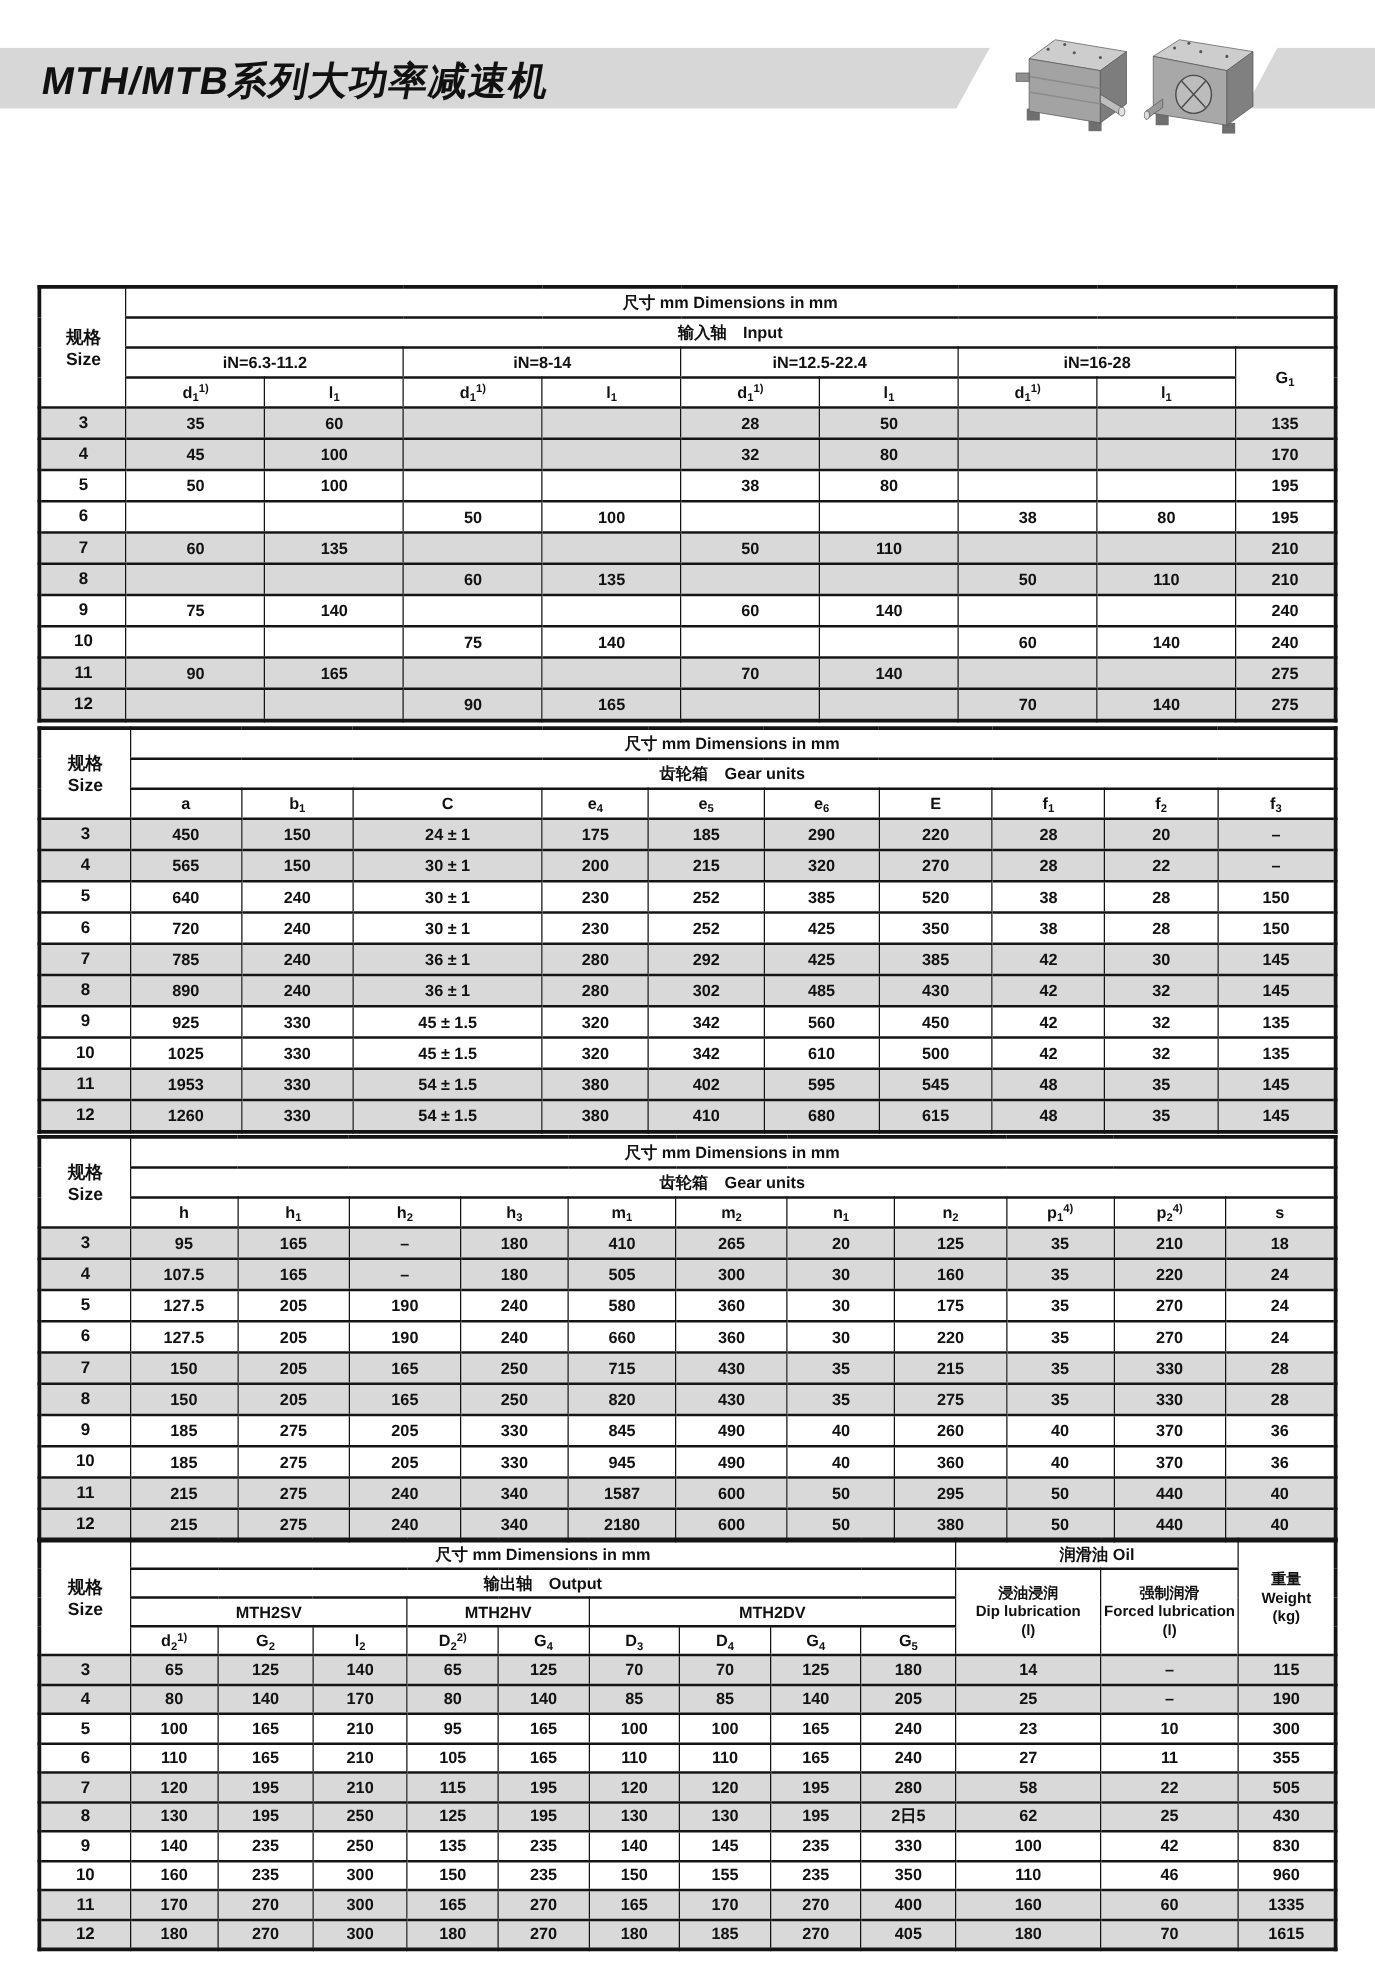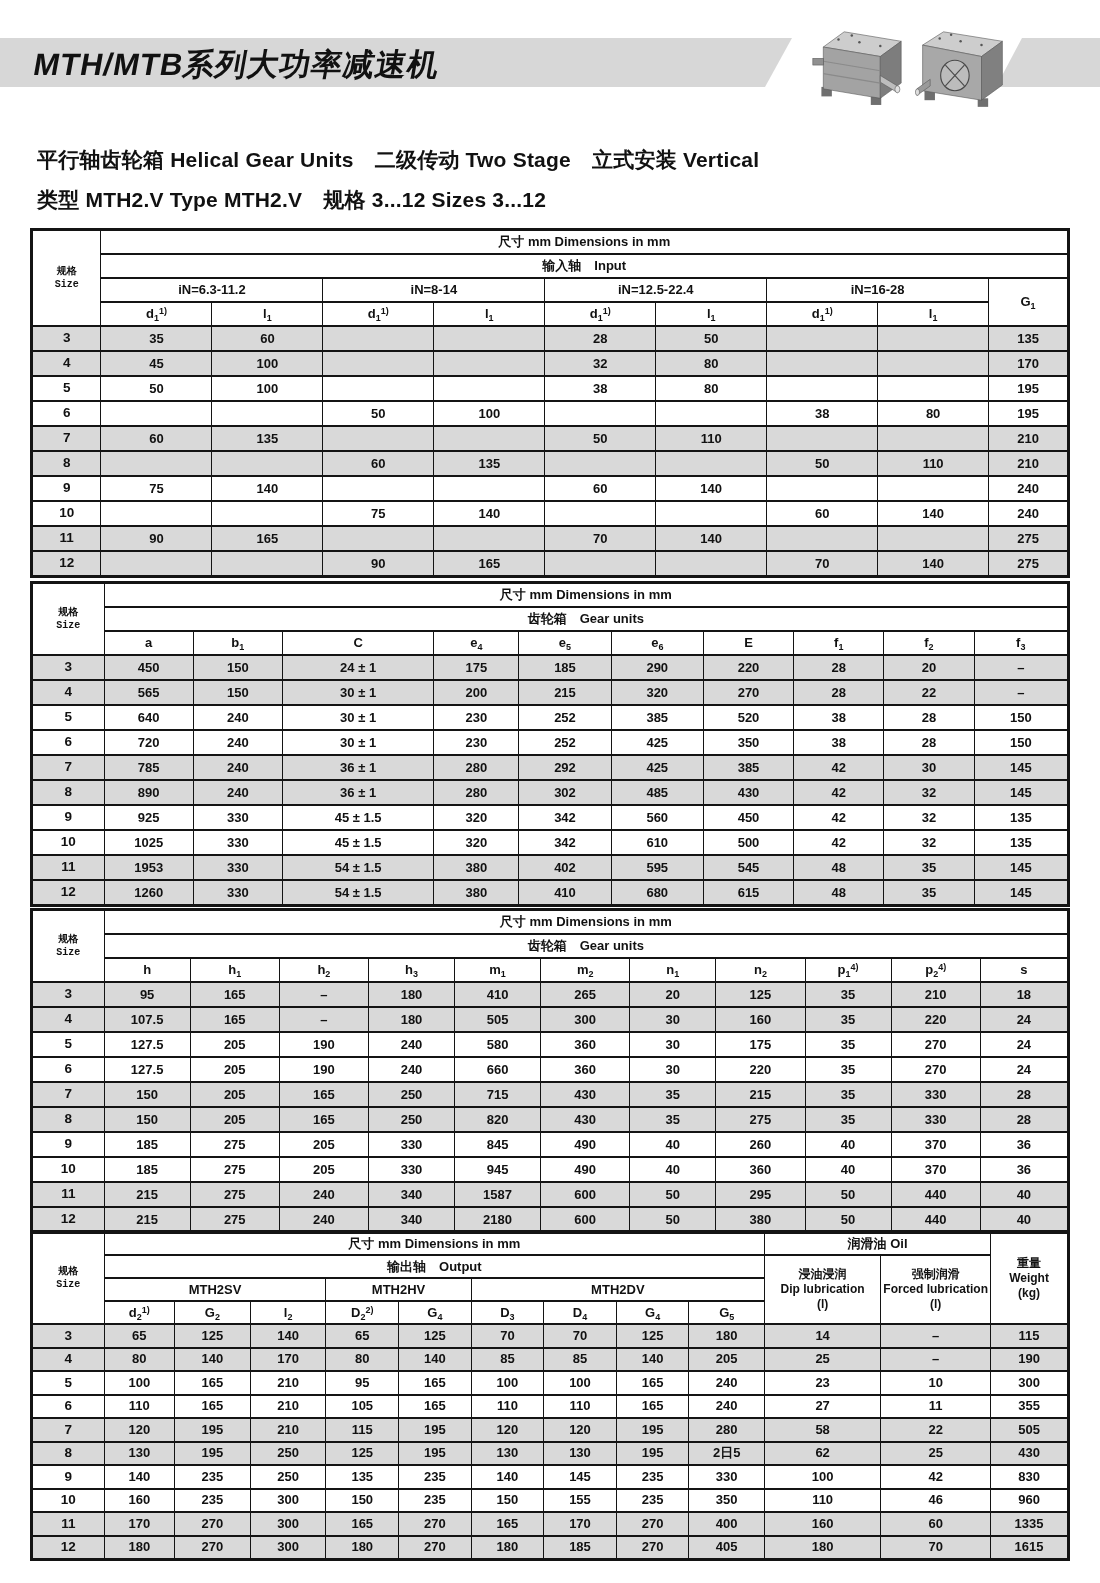--- a/index.html
+++ b/index.html
@@ -27,21 +27,21 @@
         font-weight:bold;font-size:13px;line-height:1.2;padding:1px 2px;overflow:hidden;white-space:nowrap;}
   .dims th{height:20px;}
   .dims td{height:21px;}
   .t4 .dims th{height:19px;}
   .t4 .dims td{height:19.5px;}
   .dims sub,.dims sup{font-size:9px;line-height:0;}
   .dims sub{vertical-align:-0.3em;}
   .dims sup{vertical-align:0.5em;}
   .dims tr.shade td{background:#d9d9d9;}
   .dims th.sh{font-size:12px;line-height:1.25;white-space:normal;}
-  .dims th.size-head{font-size:10px;line-height:1.3;font-family:Liberation Mono, monospace;}
+  .dims th.size-head{font-size:14px;line-height:1.3;}
   .dims td.size-col{font-size:13.5px;}
 </style>
 </head>
 <body>
 
 <div class="page">
 
   <div class="band"></div>
   <div class="band-right"></div>
 
@@ -75,22 +75,20 @@
       <line x1="52" y1="47" x2="32" y2="69" stroke="#4a4a4a" stroke-width="1.2"></line>
       <polygon points="16,62 2,72 2,79 16,69" fill="#9a9a9a" stroke="#555" stroke-width="0.6"></polygon>
       <ellipse cx="2.6" cy="75.5" rx="2.2" ry="3.4" fill="#dedede" stroke="#555" stroke-width="0.6"></ellipse>
       <circle cx="26" cy="19" r="1.3" fill="#555"></circle>
       <circle cx="48" cy="22" r="1.3" fill="#555"></circle>
       <circle cx="70" cy="26" r="1.3" fill="#555"></circle>
       <circle cx="38" cy="15" r="1.3" fill="#555"></circle>
     </svg>
   </div>
 
-  <div class="subtitle s1">平行轴齿轮箱 Helical Gear Units　二级传动 Two Stage　立式安装 Vertical</div>
-  <div class="subtitle s2">类型 MTH2.V Type MTH2.V　规格 3...12 Sizes 3...12</div>
 
   <div class="tbl t1">
       <table class="dims">
         <colgroup>
           <col style="width: 6.7%;">
           <col style="width: 10.7%;">
           <col style="width: 10.7%;">
           <col style="width: 10.7%;">
           <col style="width: 10.7%;">
           <col style="width: 10.7%;">

